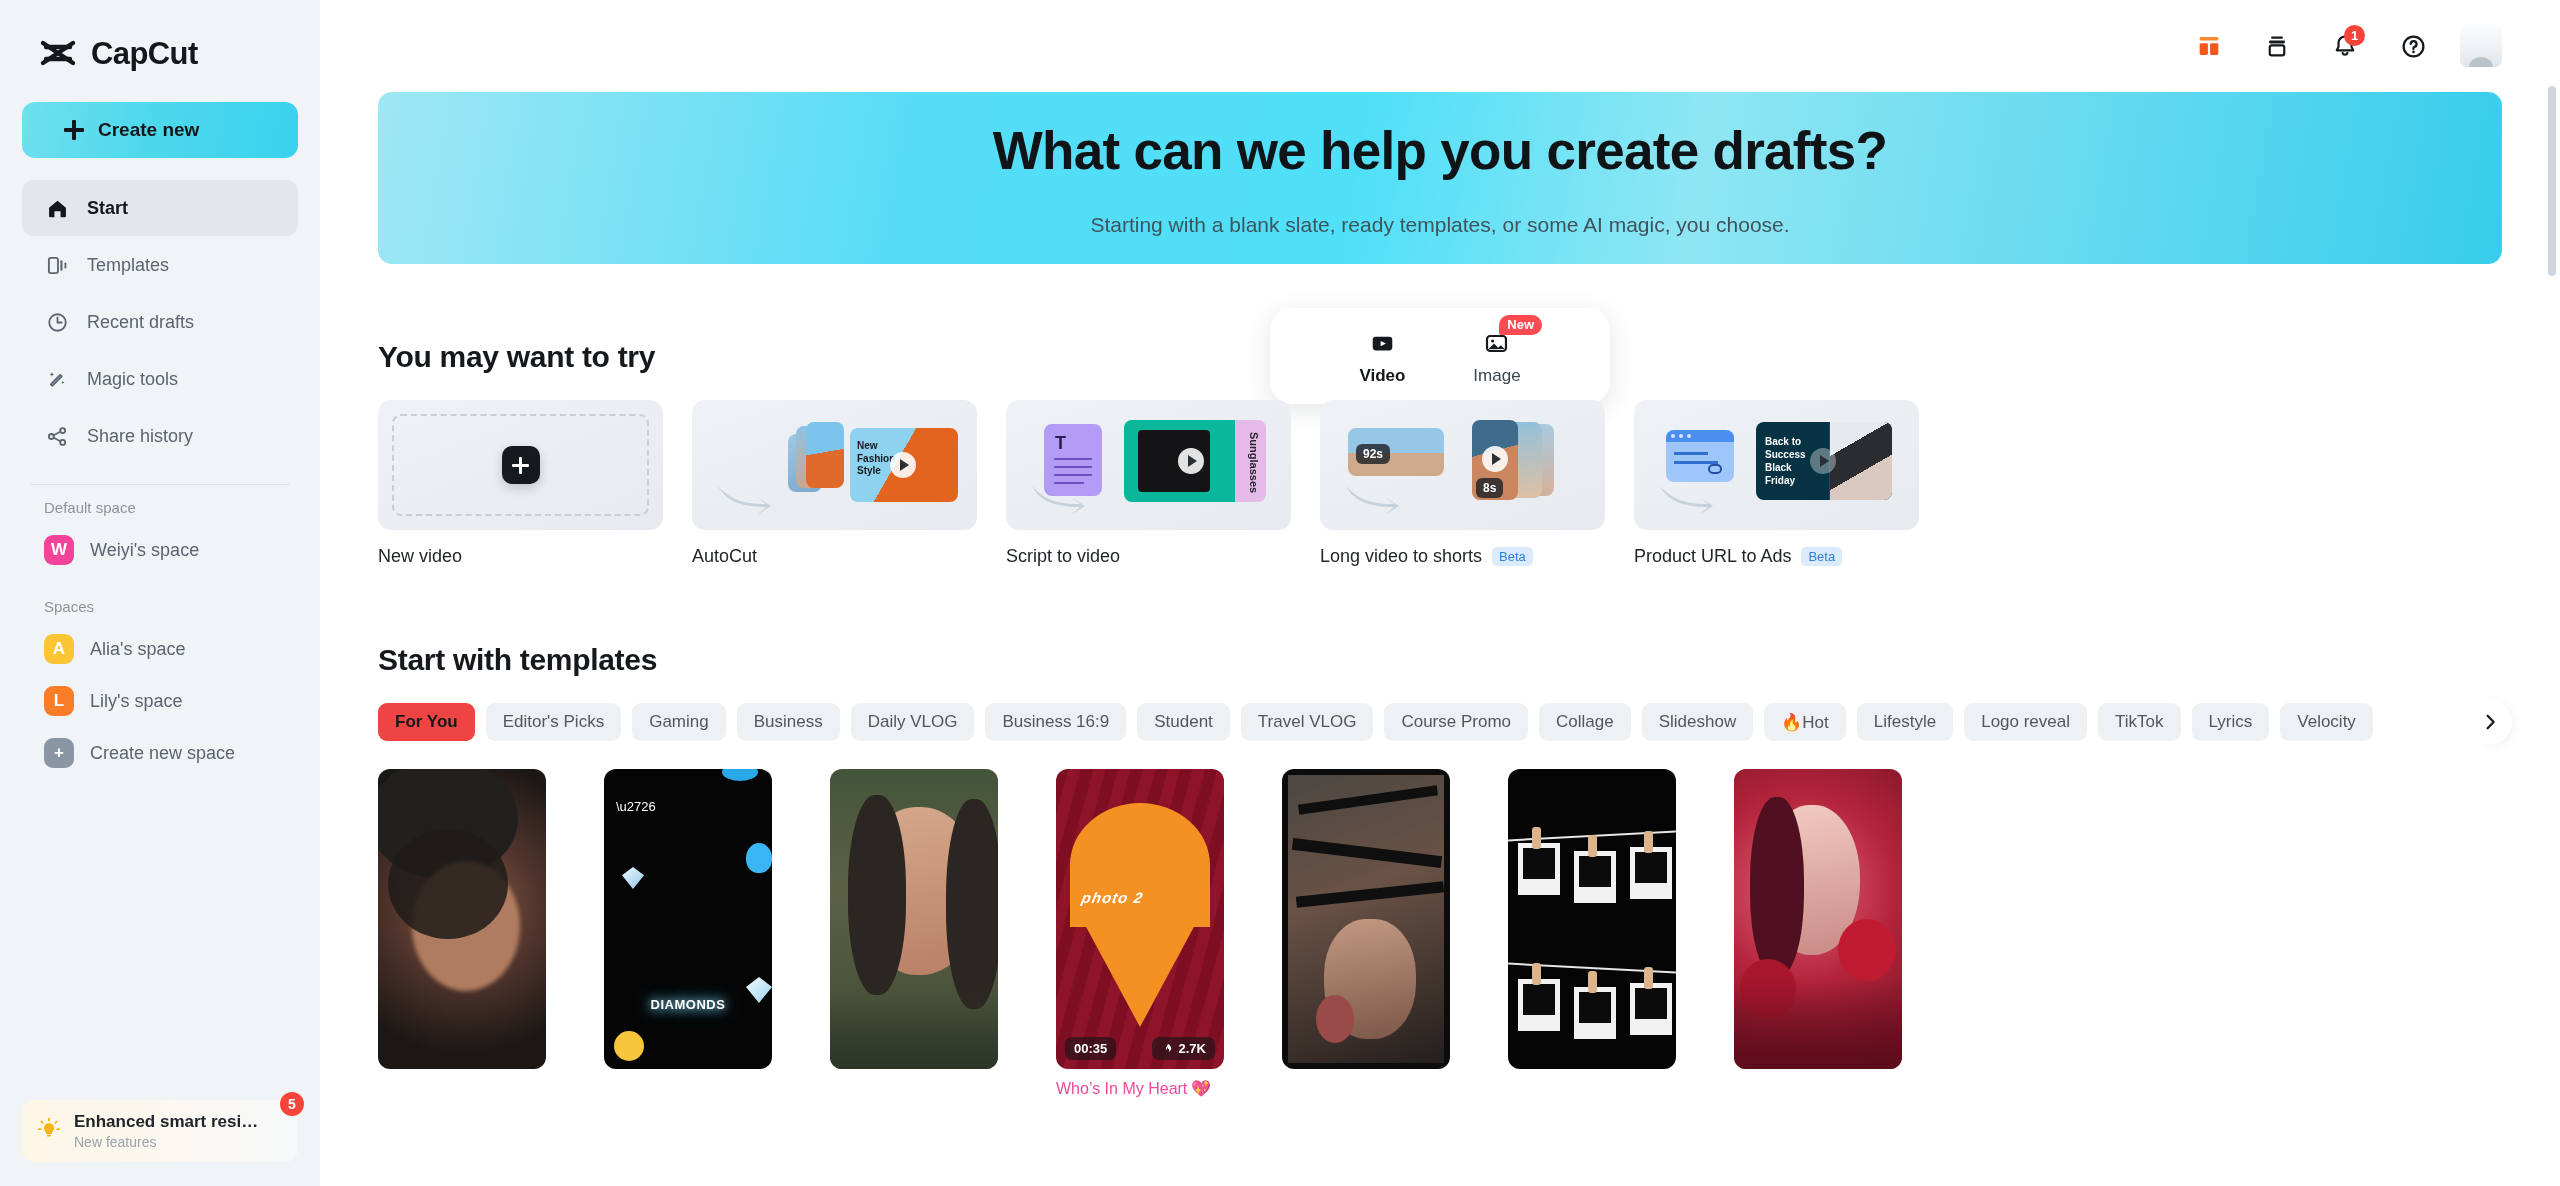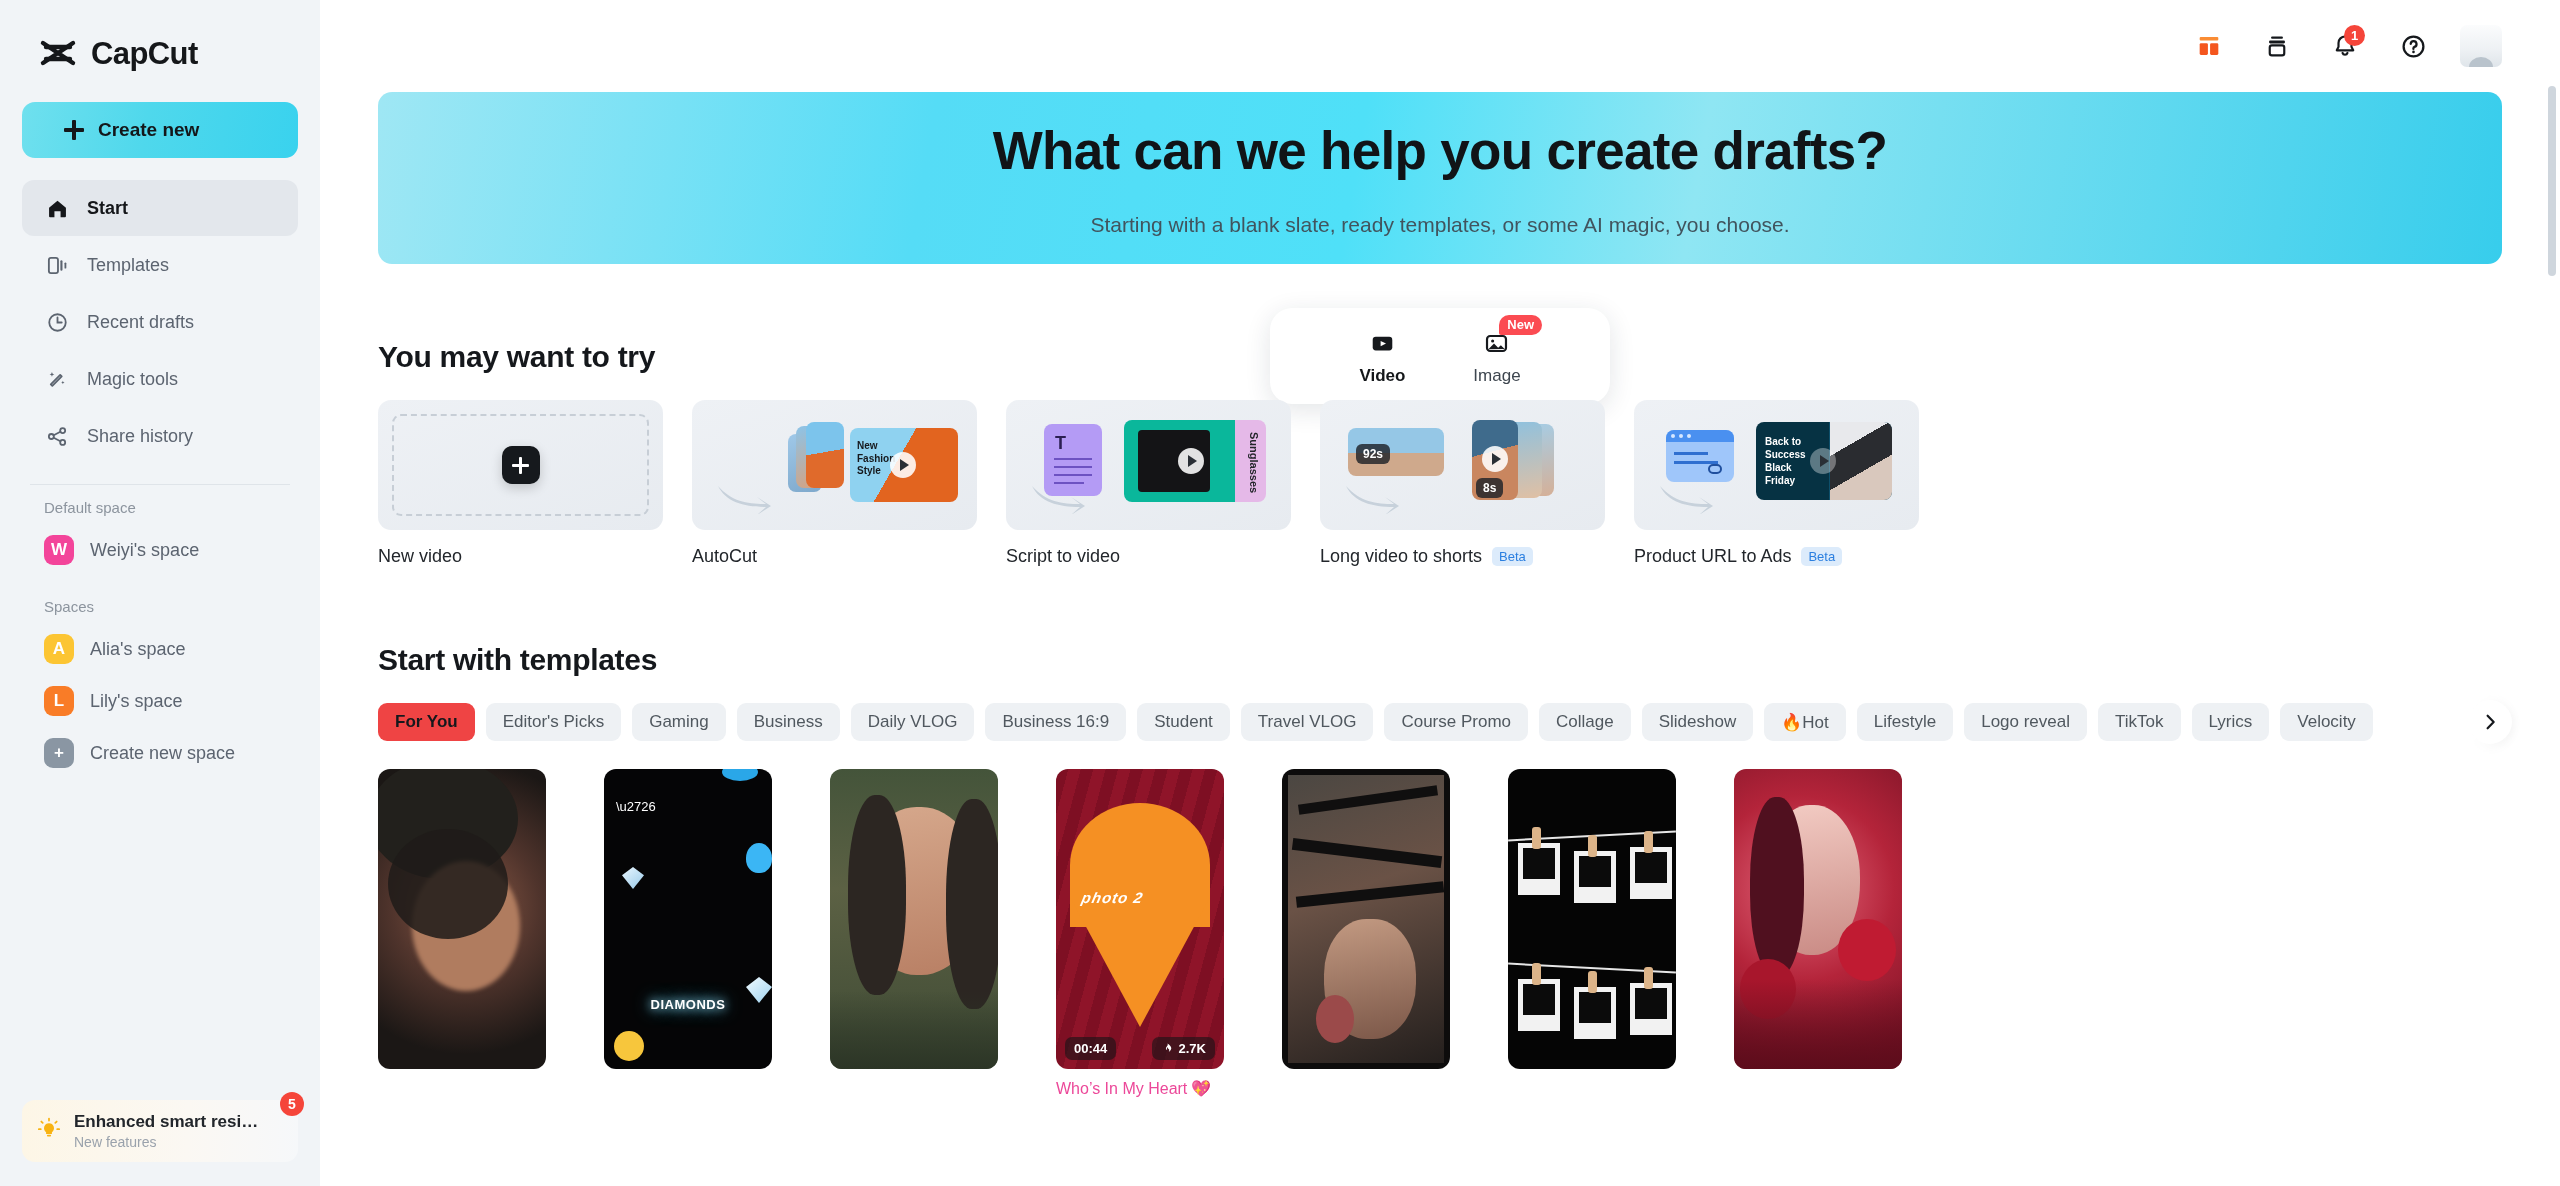--- a/index.html
+++ b/index.html
@@ -557,21 +557,21 @@
           </div>
           <div class="tpl-title"></div>
         </div>
 
         <div class="tpl-card">
           <div class="tpl-thumb" style="background:repeating-linear-gradient(105deg,#7e0f23 0 12px,#8f1429 12px 24px);">
             <span style="position:absolute;left:14px;top:34px;width:140px;height:124px;background:#f59023;border-radius:50% 50% 0 0;"></span>
             <span style="position:absolute;left:14px;top:128px;width:140px;height:130px;background:#f59023;clip-path:polygon(0 0,100% 0,50% 100%);"></span>
             <span style="position:absolute;left:26px;top:120px;color:#fff;font-size:15px;font-style:italic;font-weight:700;letter-spacing:1px;transform:skewX(-12deg);">photo 2</span>
             <span class="tpl-meta">
-              <span class="tpl-chip">00:44</span>
+              <span class="tpl-chip">00:35</span>
               <span class="tpl-chip">
                 <svg viewBox="0 0 24 24" width="13" height="13">
                     <path d="M12 2.6c1.4 3.4-.6 4.6-1.9 6.4-1.2 1.7-1.6 4 .3 5.2.9.5 1-.8.6-1.7-.5-1.2.2-2.4 1.1-3 .3 2 1.6 2.5 2.6 4 .9 1.4.7 3.3-.4 4.5C17 17 19 14.4 19 11.6 19 7.8 15.6 5 12 2.6z" fill="#fff"></path>
                   </svg>
                 <span>2.7K</span>
               </span>
             </span>
           </div>
           <div class="tpl-title">Who’s In My Heart 💖</div>
         </div>

